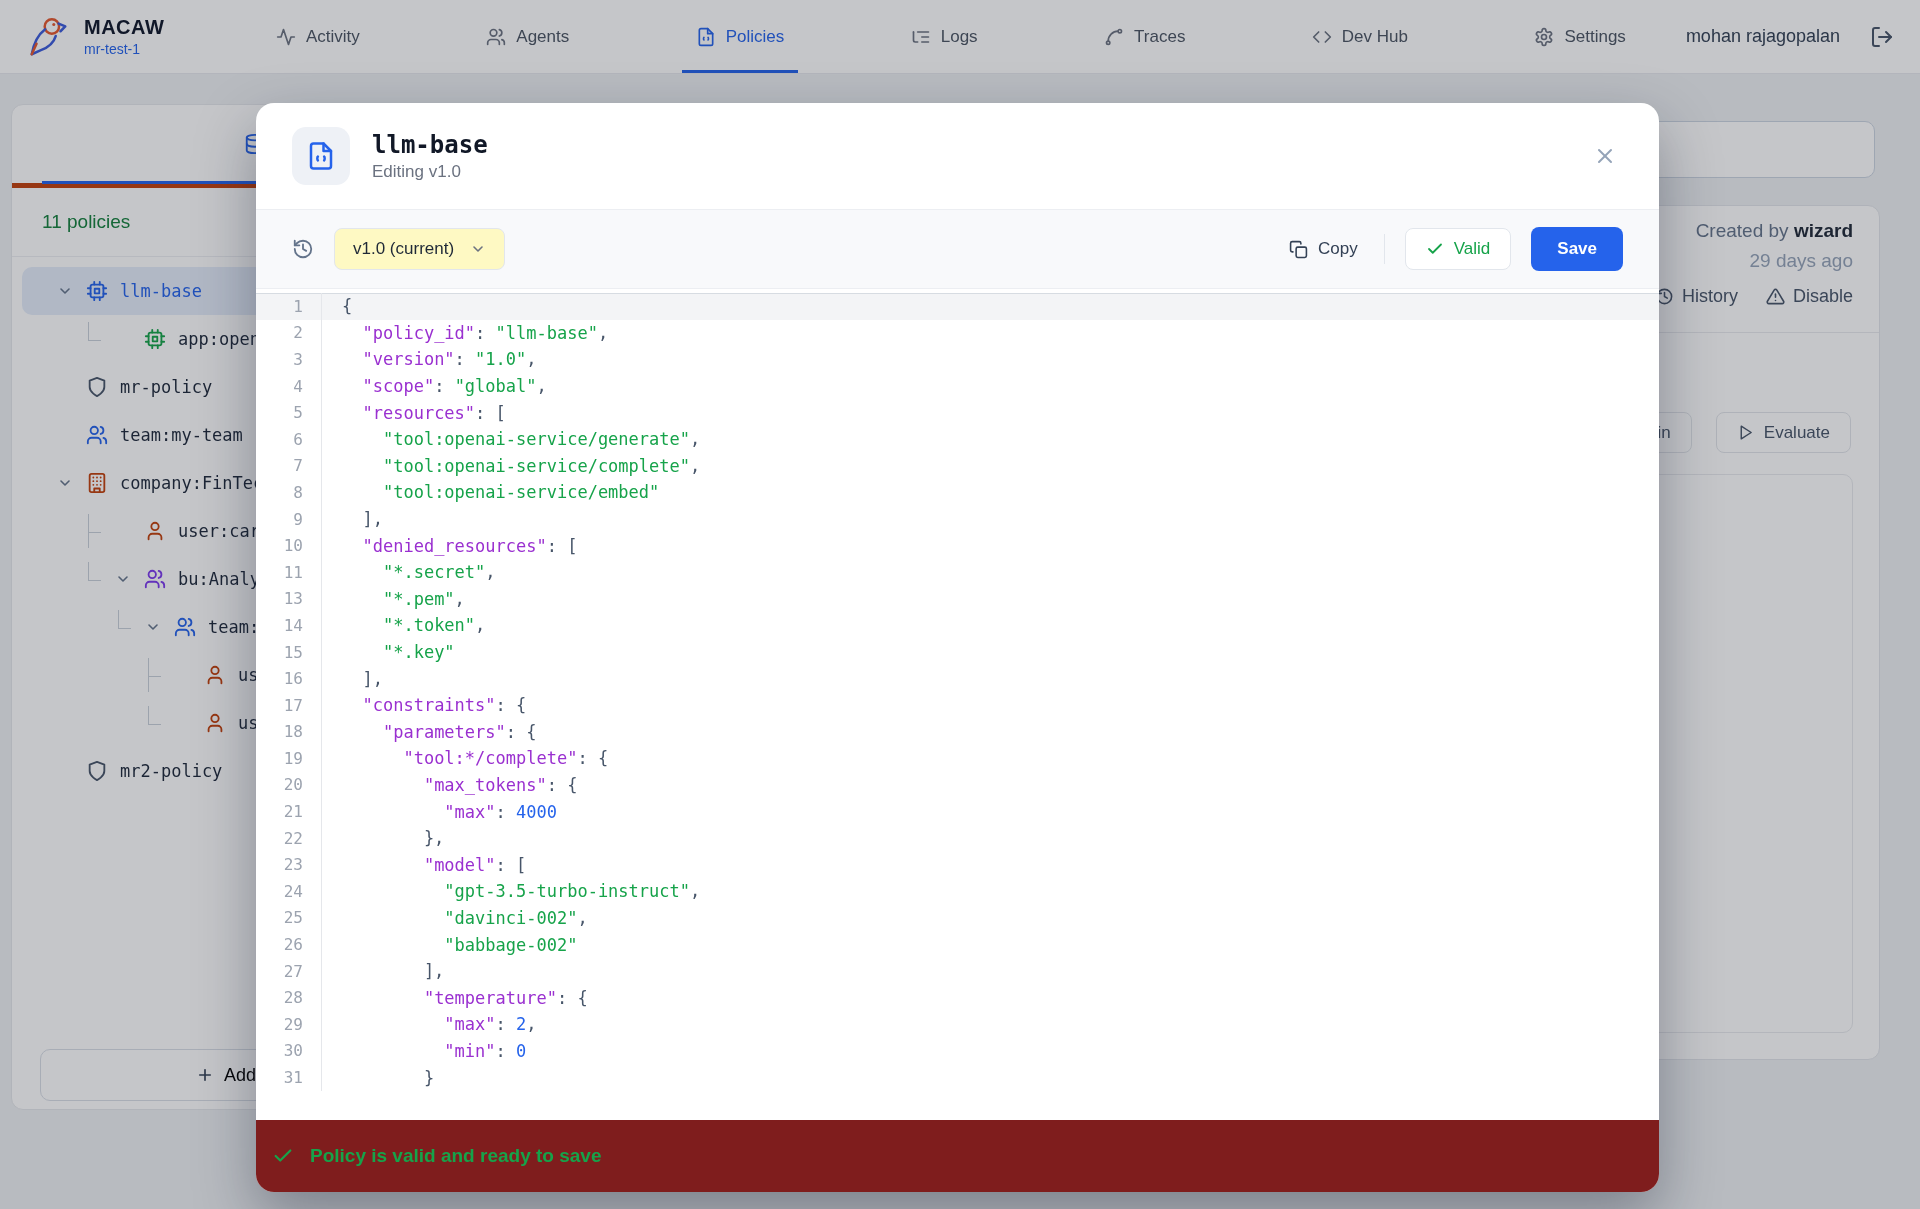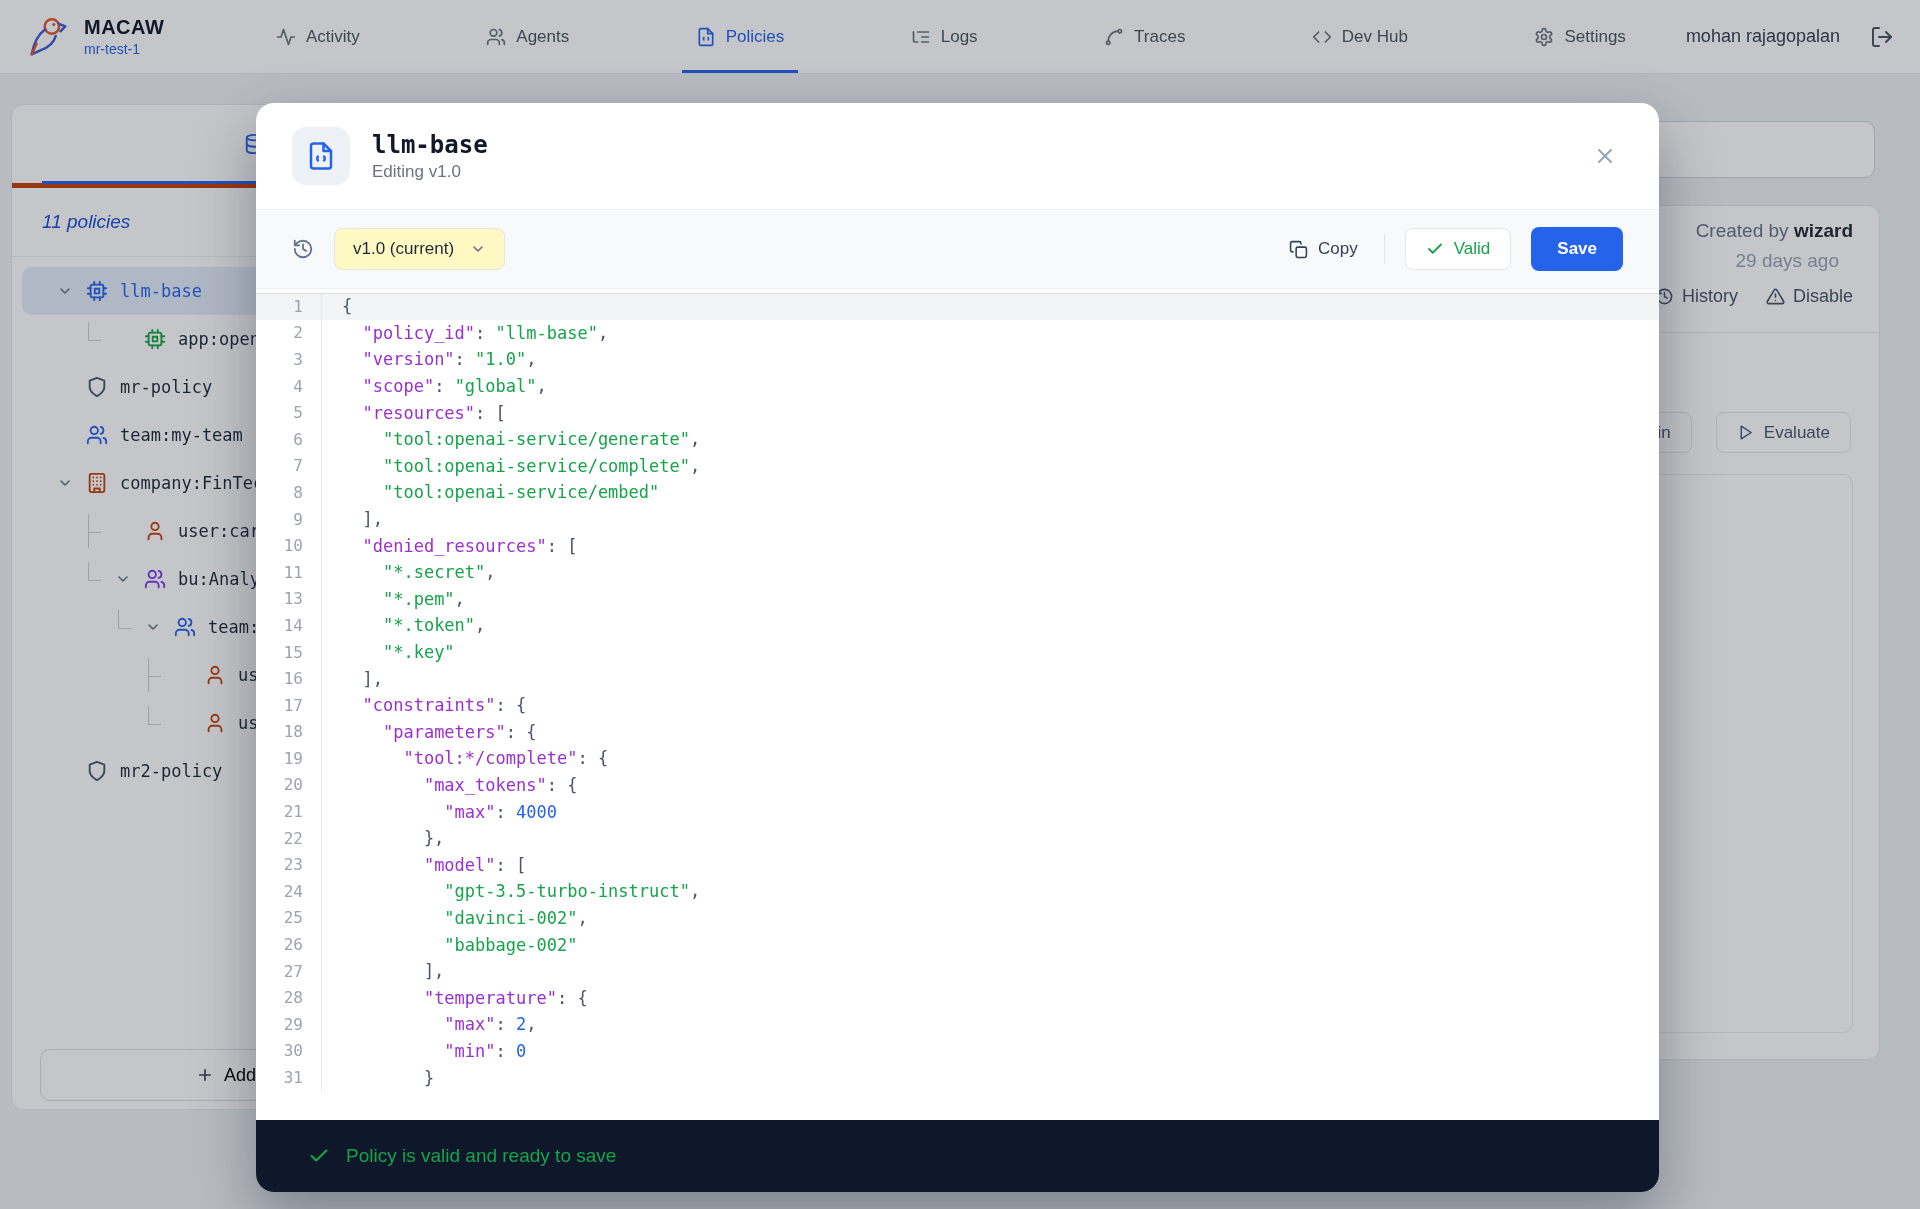--- a/index.html
+++ b/index.html
@@ -24,22 +24,22 @@
   .nav-item.active::after{content:"";position:absolute;left:-14px;right:-14px;bottom:0;height:3px;background:#2563eb;}
   .nav-user{display:flex;align-items:center;gap:30px;color:#334155;font-size:18px;}
   .nav-user .icn{color:#475569;}
 
   
   .sidebar{position:absolute;left:11px;top:104px;width:420px;height:1006px;background:#fff;
            border:1px solid #e5e7eb;border-radius:12px;box-sizing:border-box;}
   .sb-tabs{height:78px;border-bottom:5px solid #c2410c;display:flex;align-items:center;padding:0 36px;position:relative;justify-content:flex-end;}
   .sb-tab{display:flex;align-items:center;gap:12px;color:#2563eb;font-size:20px;font-weight:600;}
   .sb-tab::after{content:"";position:absolute;left:30px;width:270px;bottom:-1px;height:3px;background:#2563eb;}
-  .sb-count{height:68px;display:flex;align-items:center;padding:0 30px;font-size:19px;color:#1d4ed8;
-            border-bottom:1px solid #eceef2;font-style:italic;}
+  .sb-count{height:68px;display:flex;align-items:center;padding:0 30px;font-size:19px;color:#15803d;
+            border-bottom:1px solid #eceef2;}
   .tree{padding-top:10px;}
   .tree-row{height:48px;display:flex;align-items:center;font-family:"DejaVu Sans Mono",monospace;
             font-size:17px;color:#1e293b;cursor:pointer;box-sizing:border-box;}
   .tree-row.selected{background:#e4edfa;border-radius:10px;margin:0 10px;color:#2563eb;}
   .t-guide{width:18px;height:40px;margin-right:10px;position:relative;flex:none;}
   .t-guide::before{content:"";position:absolute;left:2px;top:3px;width:0;border-left:1.5px solid #c8d0da;}
   .t-guide.elbow::before{height:18px;}
   .t-guide.tee::before{height:34px;}
   .t-guide::after{content:"";position:absolute;left:2px;top:21px;width:13px;border-top:1.5px solid #c8d0da;}
   .t-chev{width:18px;margin-right:12px;color:#64748b;flex:none;}
@@ -53,21 +53,21 @@
   
   .search-input{position:absolute;left:1480px;top:121px;width:395px;height:57px;box-sizing:border-box;
                 border:1.5px solid #cbd5e1;border-radius:10px;background:#fff;padding:0 18px;font-size:18px;
                 color:#0f172a;font-family:"Liberation Sans",sans-serif;outline:none;}
   .search-input::placeholder{color:#94a3b8;}
   .detail-card{position:absolute;left:1200px;top:205px;width:680px;height:855px;background:#fff;
                border:1px solid #e2e5ea;border-radius:12px;box-sizing:border-box;}
   .detail-head{height:126px;border-bottom:1px solid #e8eaee;position:relative;}
   .created{position:absolute;right:26px;top:14px;font-size:19px;color:#64748b;}
   .created b{color:#1f2937;font-weight:600;}
-  .ago{position:absolute;right:40px;top:44px;font-size:19px;color:#94a3b8;}
+  .ago{position:absolute;right:26px;top:44px;font-size:19px;color:#94a3b8;}
   .hd-actions{position:absolute;right:26px;top:80px;display:flex;gap:28px;color:#475569;font-size:18px;}
   .hd-action{display:flex;align-items:center;gap:8px;cursor:pointer;}
   .panel-btns{position:absolute;top:206px;right:28px;display:flex;gap:24px;}
   .panel-btn{height:41px;padding:0 20px;border:1px solid #e2e5ea;border-radius:8px;background:#fff;
              display:flex;align-items:center;gap:10px;font-size:17px;color:#475569;cursor:pointer;}
   .inner-panel{position:absolute;left:26px;right:26px;top:268px;bottom:26px;border:1px solid #e8eaee;
                border-radius:10px;background:#fff;}
 
   
   .overlay{position:absolute;inset:0;background:rgba(23,28,38,.25);z-index:50;}
@@ -97,22 +97,22 @@
   .m-editor{flex:1;overflow:hidden;background:#fff;padding-top:4px;}
   .cl{display:flex;height:26.6px;align-items:center;}
   .cl.active{background:#f3f4f6;box-shadow:inset 0 1px 0 #d7dce2;}
   .ln{width:66px;flex:none;height:100%;display:flex;align-items:center;justify-content:flex-end;box-sizing:border-box;
       padding-right:18px;border-right:1px solid #e5e7eb;font-family:"DejaVu Sans Mono",monospace;font-size:16px;color:#9ca3af;}
   .ct{white-space:pre;font-family:"DejaVu Sans Mono",monospace;font-size:17px;padding-left:20px;color:#475569;}
   .tok-k{color:#9a30d0;}
   .tok-s{color:#16a34a;}
   .tok-n{color:#2563eb;}
   .tok-d{color:#475569;}
-  .m-status{height:72px;flex:none;background:#0f172a;display:flex;align-items:center;gap:16px;padding:0 52px;
-            color:#16a34a;font-size:19px;font-weight:400;}
+  .m-status{height:72px;flex:none;background:#7f1d1d;display:flex;align-items:center;gap:16px;padding:0 16px;
+            color:#16a34a;font-size:19px;font-weight:700;}
 </style>
 </head>
 <body>
 
 <div class="page">
 
   <header class="topnav">
     <div class="brand">
       <span class="icn">
         <svg width="46" height="46" viewBox="0 0 48 48" fill="none" stroke-width="2.6" stroke-linecap="round" stroke-linejoin="round">

